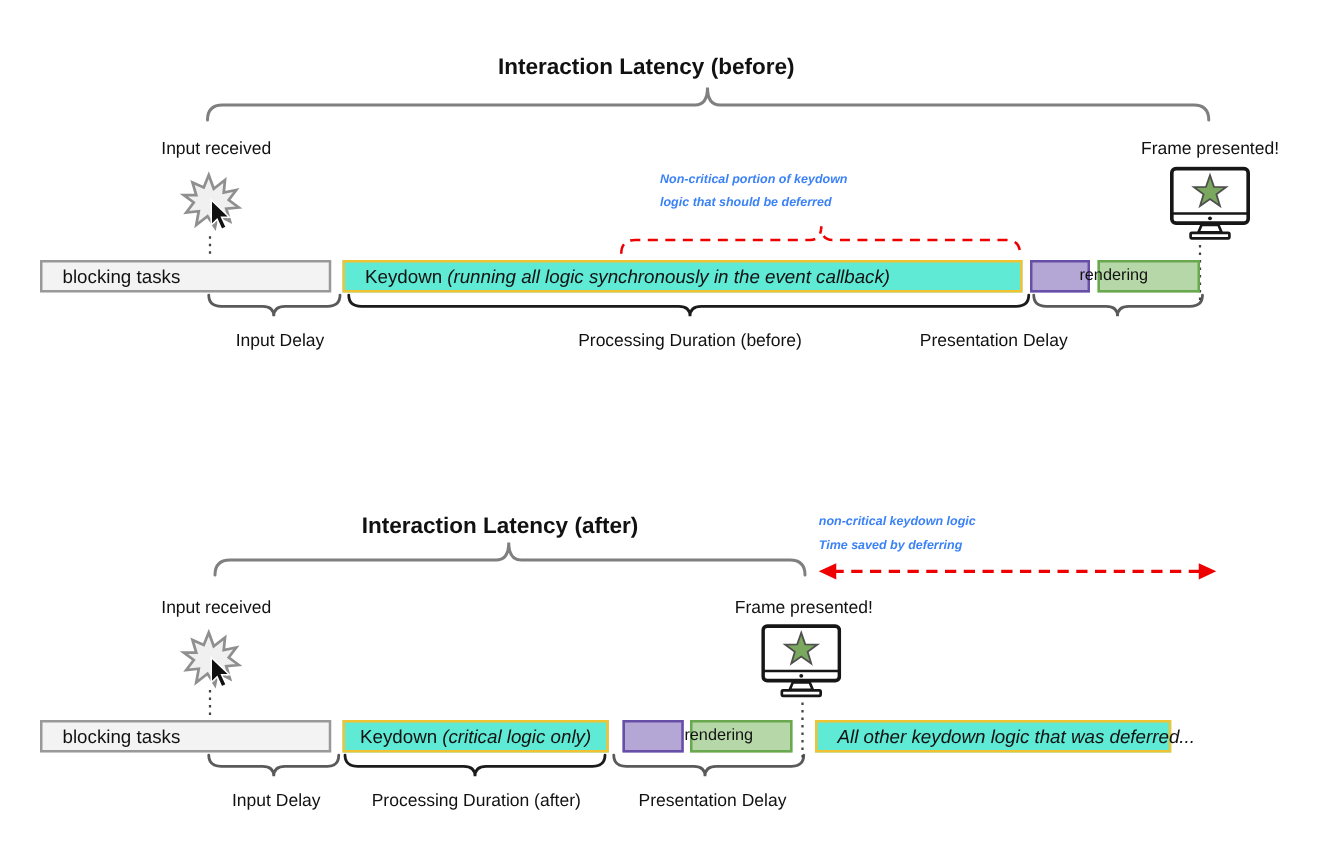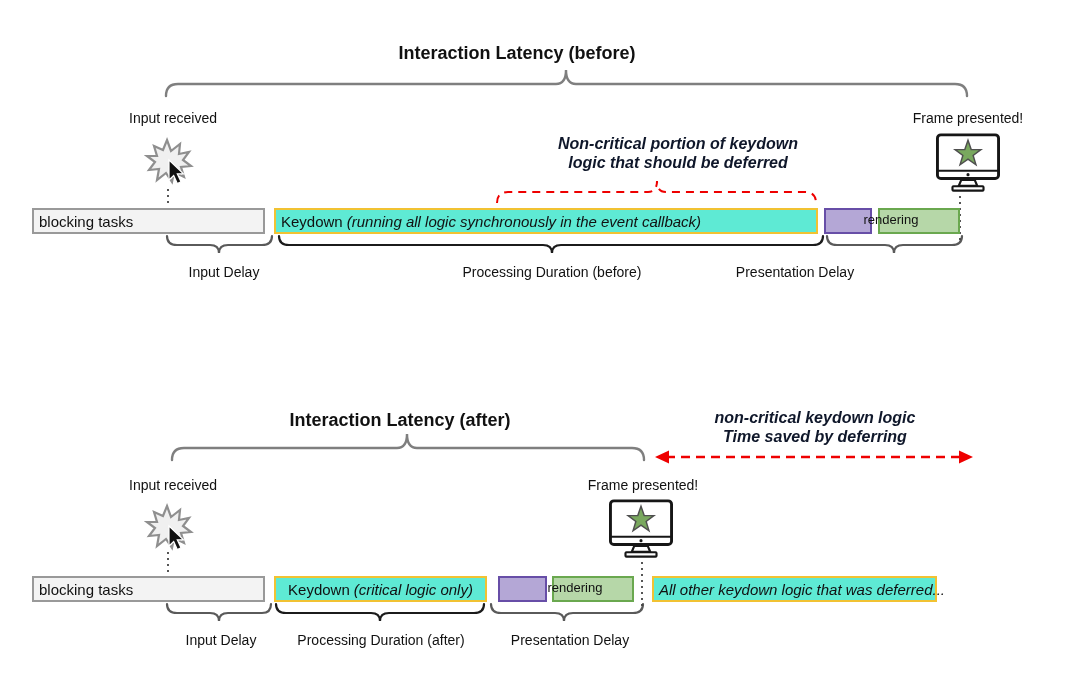--- a/index.html
+++ b/index.html
@@ -1,29 +1,29 @@
 <!DOCTYPE html>
 <html><head>
 <meta charset="utf-8">
 <style>
   html,body { margin:0; padding:0; background:#ffffff; }
   body { font-family:"Liberation Sans", sans-serif; color:#111; }
   .canvas { position:relative; width:1071px; height:690px; background:#fff; overflow:hidden; }
   .abs { position:absolute; }
   .title { font-weight:bold; font-size:18px; text-align:center; white-space:nowrap; }
   .small-label { font-size:14px; text-align:center; white-space:nowrap; }
-  .red-note { color:#0f172a; font-weight:bold; font-style:italic; font-size:16px;
-              text-align:center; line-height:19px; white-space:nowrap; }
+  .red-note { color:#3b82f6; font-weight:bold; font-style:italic; font-size:10px;
+              text-align:left; line-height:19px; white-space:nowrap; }
   .bar { position:absolute; height:26px; border:2px solid #000; box-sizing:border-box;
          display:flex; align-items:center; font-size:15px; white-space:nowrap; }
   .bar.gray   { background:#f3f3f3; border-color:#999999; }
   .bar.yellow { background:#5eead4; border-color:#f1c232; }
   .bar.purple { background:#b4a7d6; border-color:#674ea7; }
   .bar.green  { background:#b6d7a8; border-color:#6aa84f; }
-  .bar .pad-left { padding-left:5px; }
+  .bar .pad-left { padding-left:16px; }
   .bar.center { justify-content:center; }
   .kd-prefix { margin-right:4px; }
   .kd-detail { font-style:italic; }
   .italic { font-style:italic; }
   .render-label { position:absolute; font-size:13px; text-align:center; white-space:nowrap; z-index:5; }
   svg.overlay { position:absolute; left:0; top:0; pointer-events:none; }
 </style>
 </head>
 <body>
 

